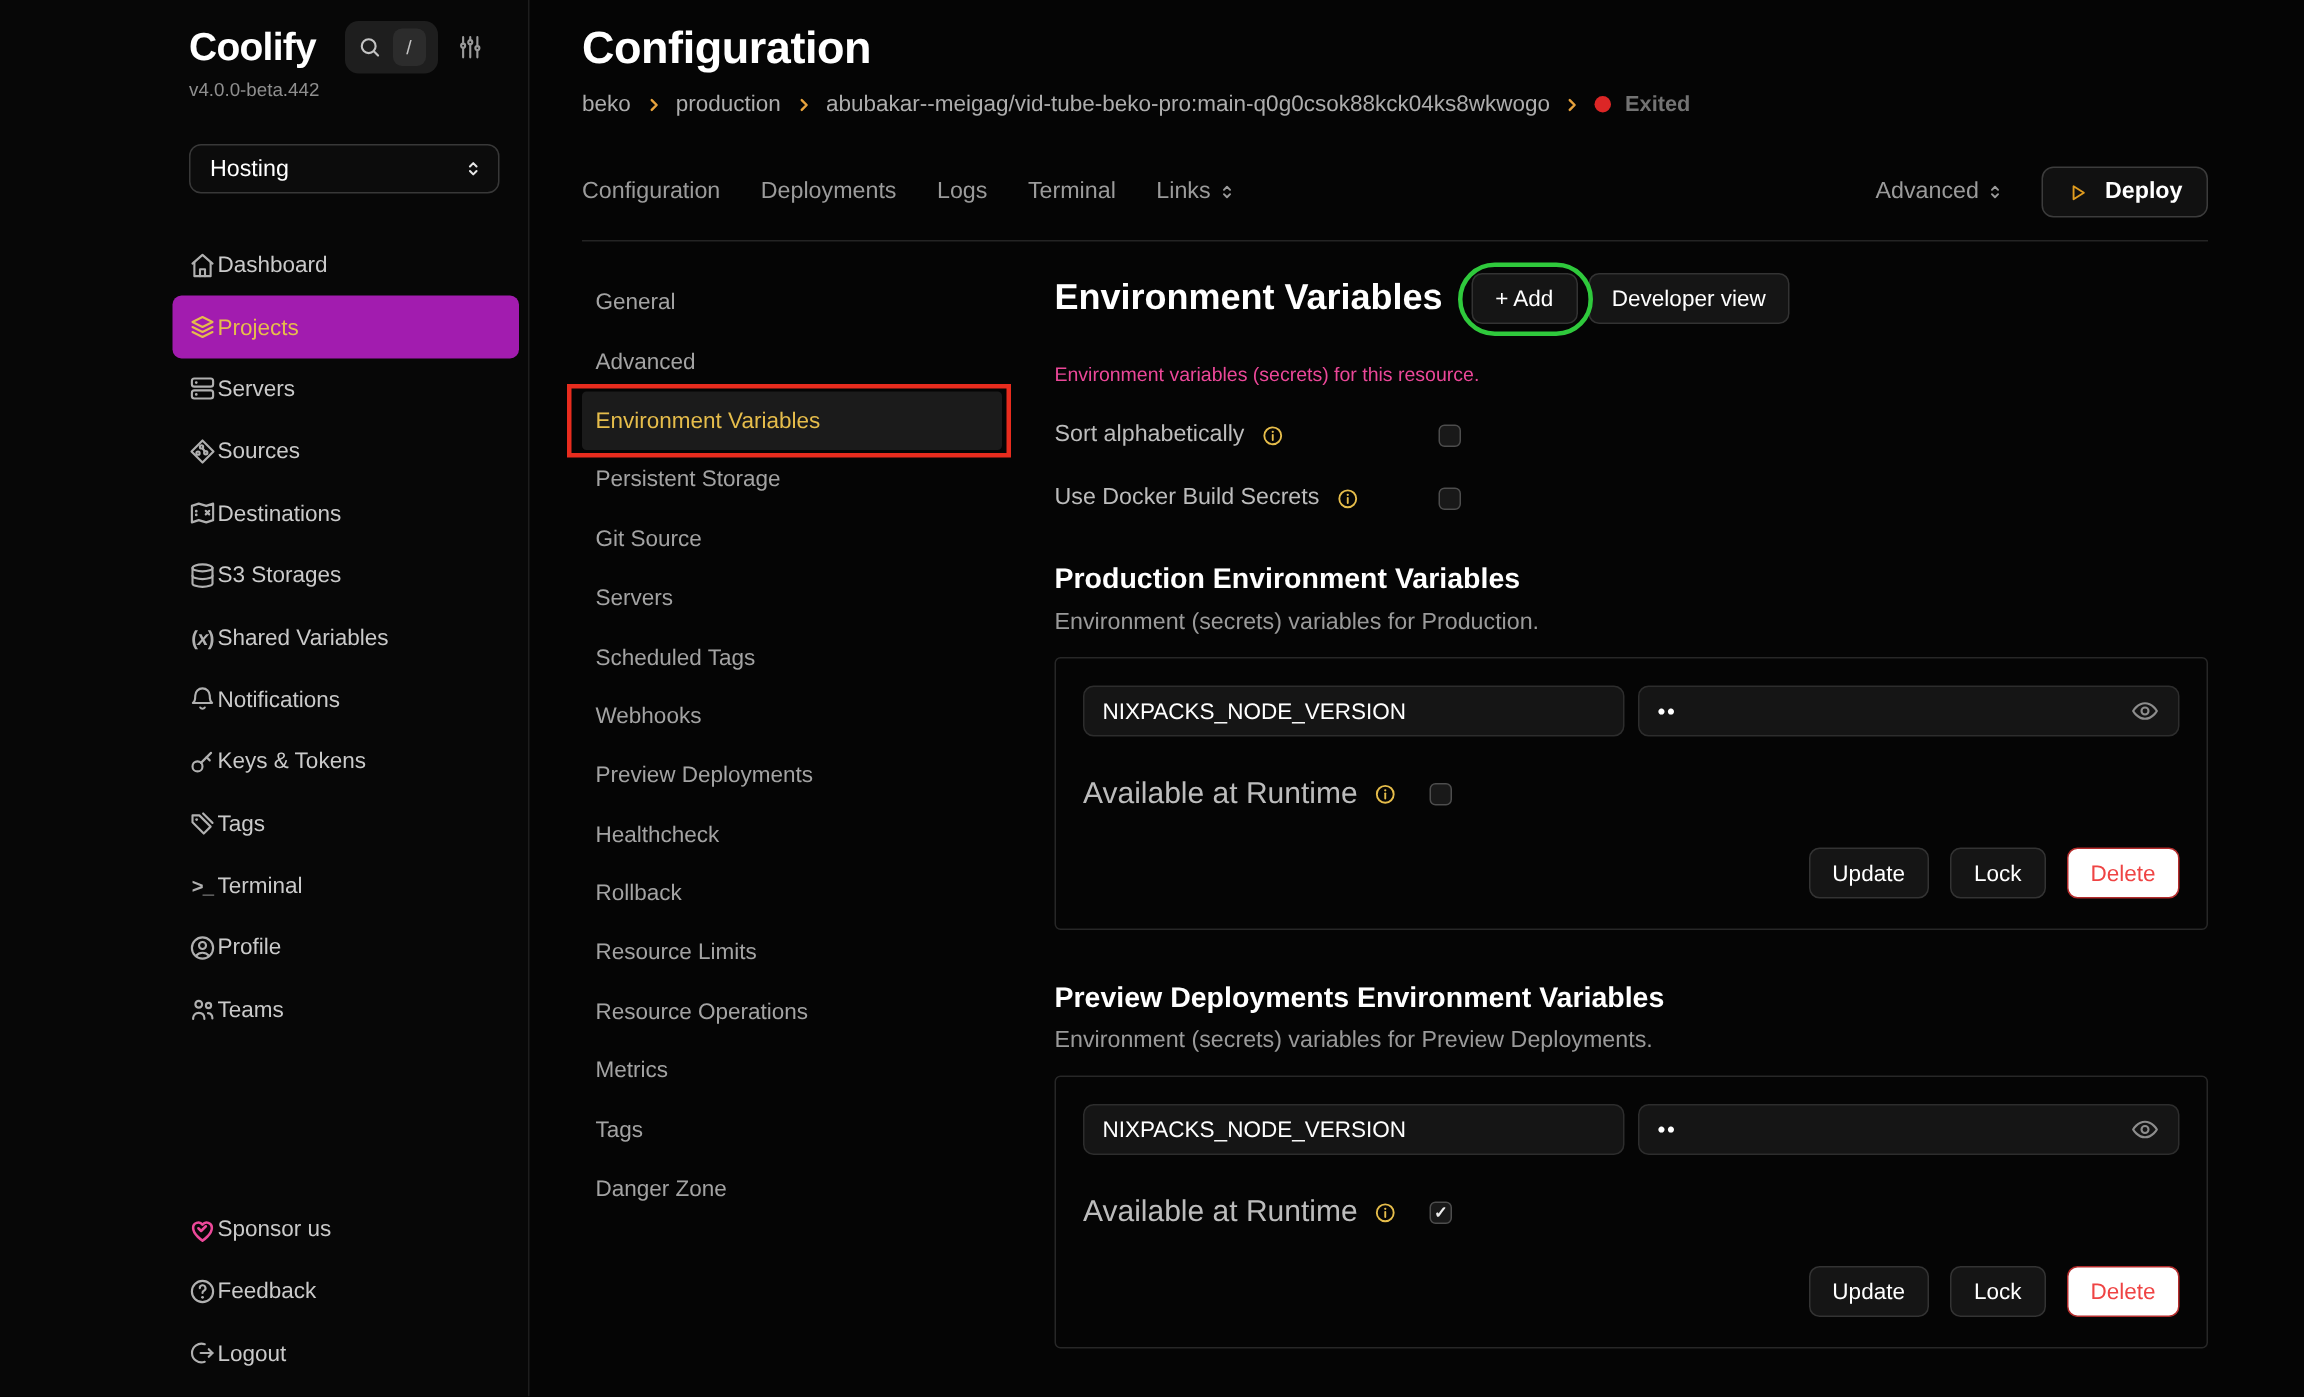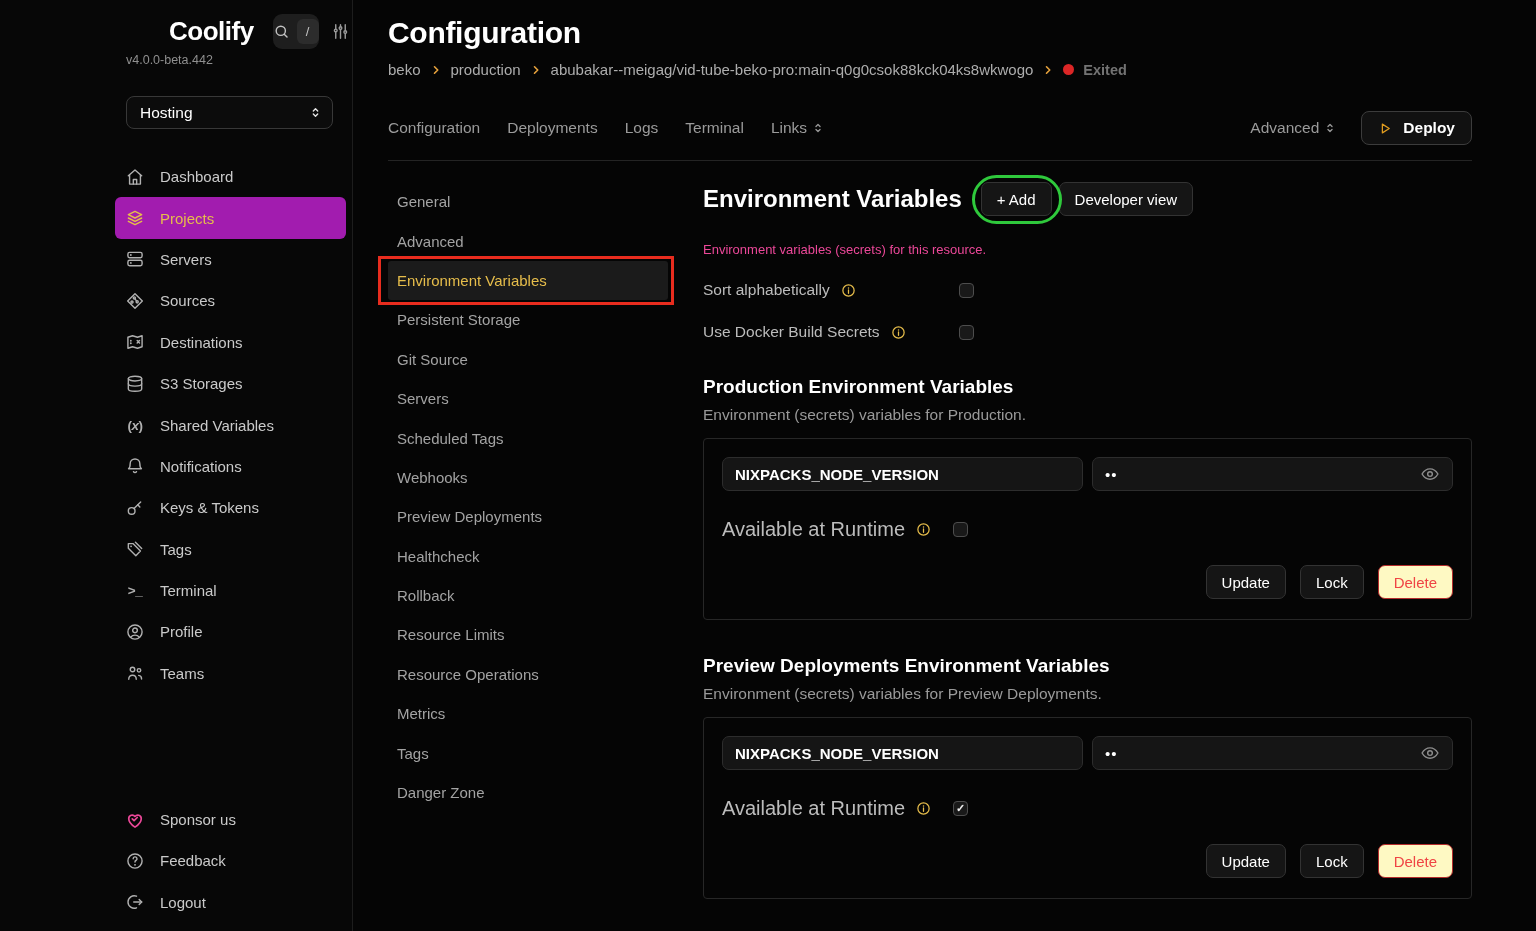--- a/index.html
+++ b/index.html
@@ -14,40 +14,40 @@
   
   .sidebar {
     position:absolute; left:0; top:0; width:353px; height:931px;
     background:#070707; border-right:1px solid #1d1d1d;
     display:flex; flex-direction:column;
   }
   .sidebar-inner {
     margin-left:118px; width:228px; flex:1;
     display:flex; flex-direction:column;
   }
-  .logo-row { display:flex; align-items:center; margin-top:14px; padding-left:8px;margin-left:43px; }
+  .logo-row { display:flex; align-items:center; margin-top:14px; padding-left:8px; }
   .logo-title { font-size:26px; font-weight:700; letter-spacing:-0.5px; }
   .search-btn {
     margin-left:19px; width:62px; height:35px; border-radius:9px; background:#1e1e1e;
     display:flex; align-items:center; justify-content:center; gap:7px; cursor:pointer;
   }
   .search-btn .kbd {
     width:22px; height:25px; background:#2c2c2c; border-radius:6px; color:#c3c3c3;
     font-size:13px; display:flex; align-items:center; justify-content:center;
   }
   .sliders { margin-left:12px; color:#9a9a9a; cursor:pointer; }
   .version { font-size:12.5px; color:#8f8f8f; margin-top:4px; padding-left:8px; }
   .team-select {
     margin:29px 0 0 8px; width:207px; height:33px; border:1px solid #383838;
     border-radius:8px; background:#0c0c0c; display:flex; align-items:center;
     justify-content:space-between; padding:0 9px 0 13px; font-size:15.5px; cursor:pointer;
   }
   .nav { margin-top:27px; }
   .nav-item {
-    display:flex; align-items:center; gap:15px; height:41.4px; border-radius:6px;
+    display:flex; align-items:center; height:41.4px; border-radius:6px;
     padding:0 10px; margin-left:-3px; color:#cacaca; cursor:pointer; font-size:15px;
   }
   .nav-item .ico { width:20px; height:20px; color:#b0b0b0; display:flex; align-items:center; justify-content:center; flex-shrink:0; }
   .nav-item.active { background:#a21caf; color:#e6bd4b; }
   .nav-item.active .ico { color:#e6bd4b; }
   .ico-text { font-size:13.5px; font-weight:600; letter-spacing:-0.5px; white-space:nowrap; }
   .spacer { flex:1; }
   .nav-footer { margin-bottom:8px; }
   .pink { color:#ec4899 !important; }
 
@@ -105,28 +105,28 @@
     display:flex; align-items:center; justify-content:center; cursor:pointer; flex-shrink:0;
   }
   .checkbox.checked::after { content:"✓"; font-size:11px; font-weight:700; color:#eee; }
 
   .section { margin-top:35px; }
   .section-title { font-size:19px; font-weight:700; }
   .section-sub { color:#9a9a9a; margin-top:8px; font-size:15.5px; }
   .card { border:1px solid #272727; border-radius:4px; margin-top:14px; padding:18px 18px 20px; }
   .fields-row { display:flex; gap:9px; }
   .field { height:34px; background:#151515; border:1px solid #2d2d2d; border-radius:7px; }
-  input.field-key { width:361px; padding:0 12px; color:#fff; font-size:15px; font-family:inherit; outline:none;font-weight:bold; }
+  input.field-key { width:361px; padding:0 12px; color:#fff; font-size:15px; font-family:inherit; outline:none; }
   .field-value { flex:1; display:flex; align-items:center; padding:0 12px; }
   input.masked { flex:1; background:none; border:none; color:#fff; font-size:15px; letter-spacing:1px; font-family:inherit; outline:none; }
   .eye-btn { color:#8d8d8d; cursor:pointer; }
   .runtime-row { display:flex; align-items:center; gap:11px; margin-top:27px; color:#bcbcbc; font-size:20px; }
   .runtime-row .checkbox { margin-left:11px; }
   .card-buttons { display:flex; justify-content:flex-end; gap:14px; margin-top:24px; }
-  .btn-delete { background:#fef9c3; border:1px solid #b42c2c; color:#ef4444; }
+  .btn-delete { background:#ffffff; border:1px solid #b42c2c; color:#ef4444; }
 </style>
 </head>
 <body>
 
 <div class="sidebar">
   <div class="sidebar-inner">
     <div class="logo-row">
       <div class="logo-title">Coolify</div>
       <div class="search-btn">
         <span>

